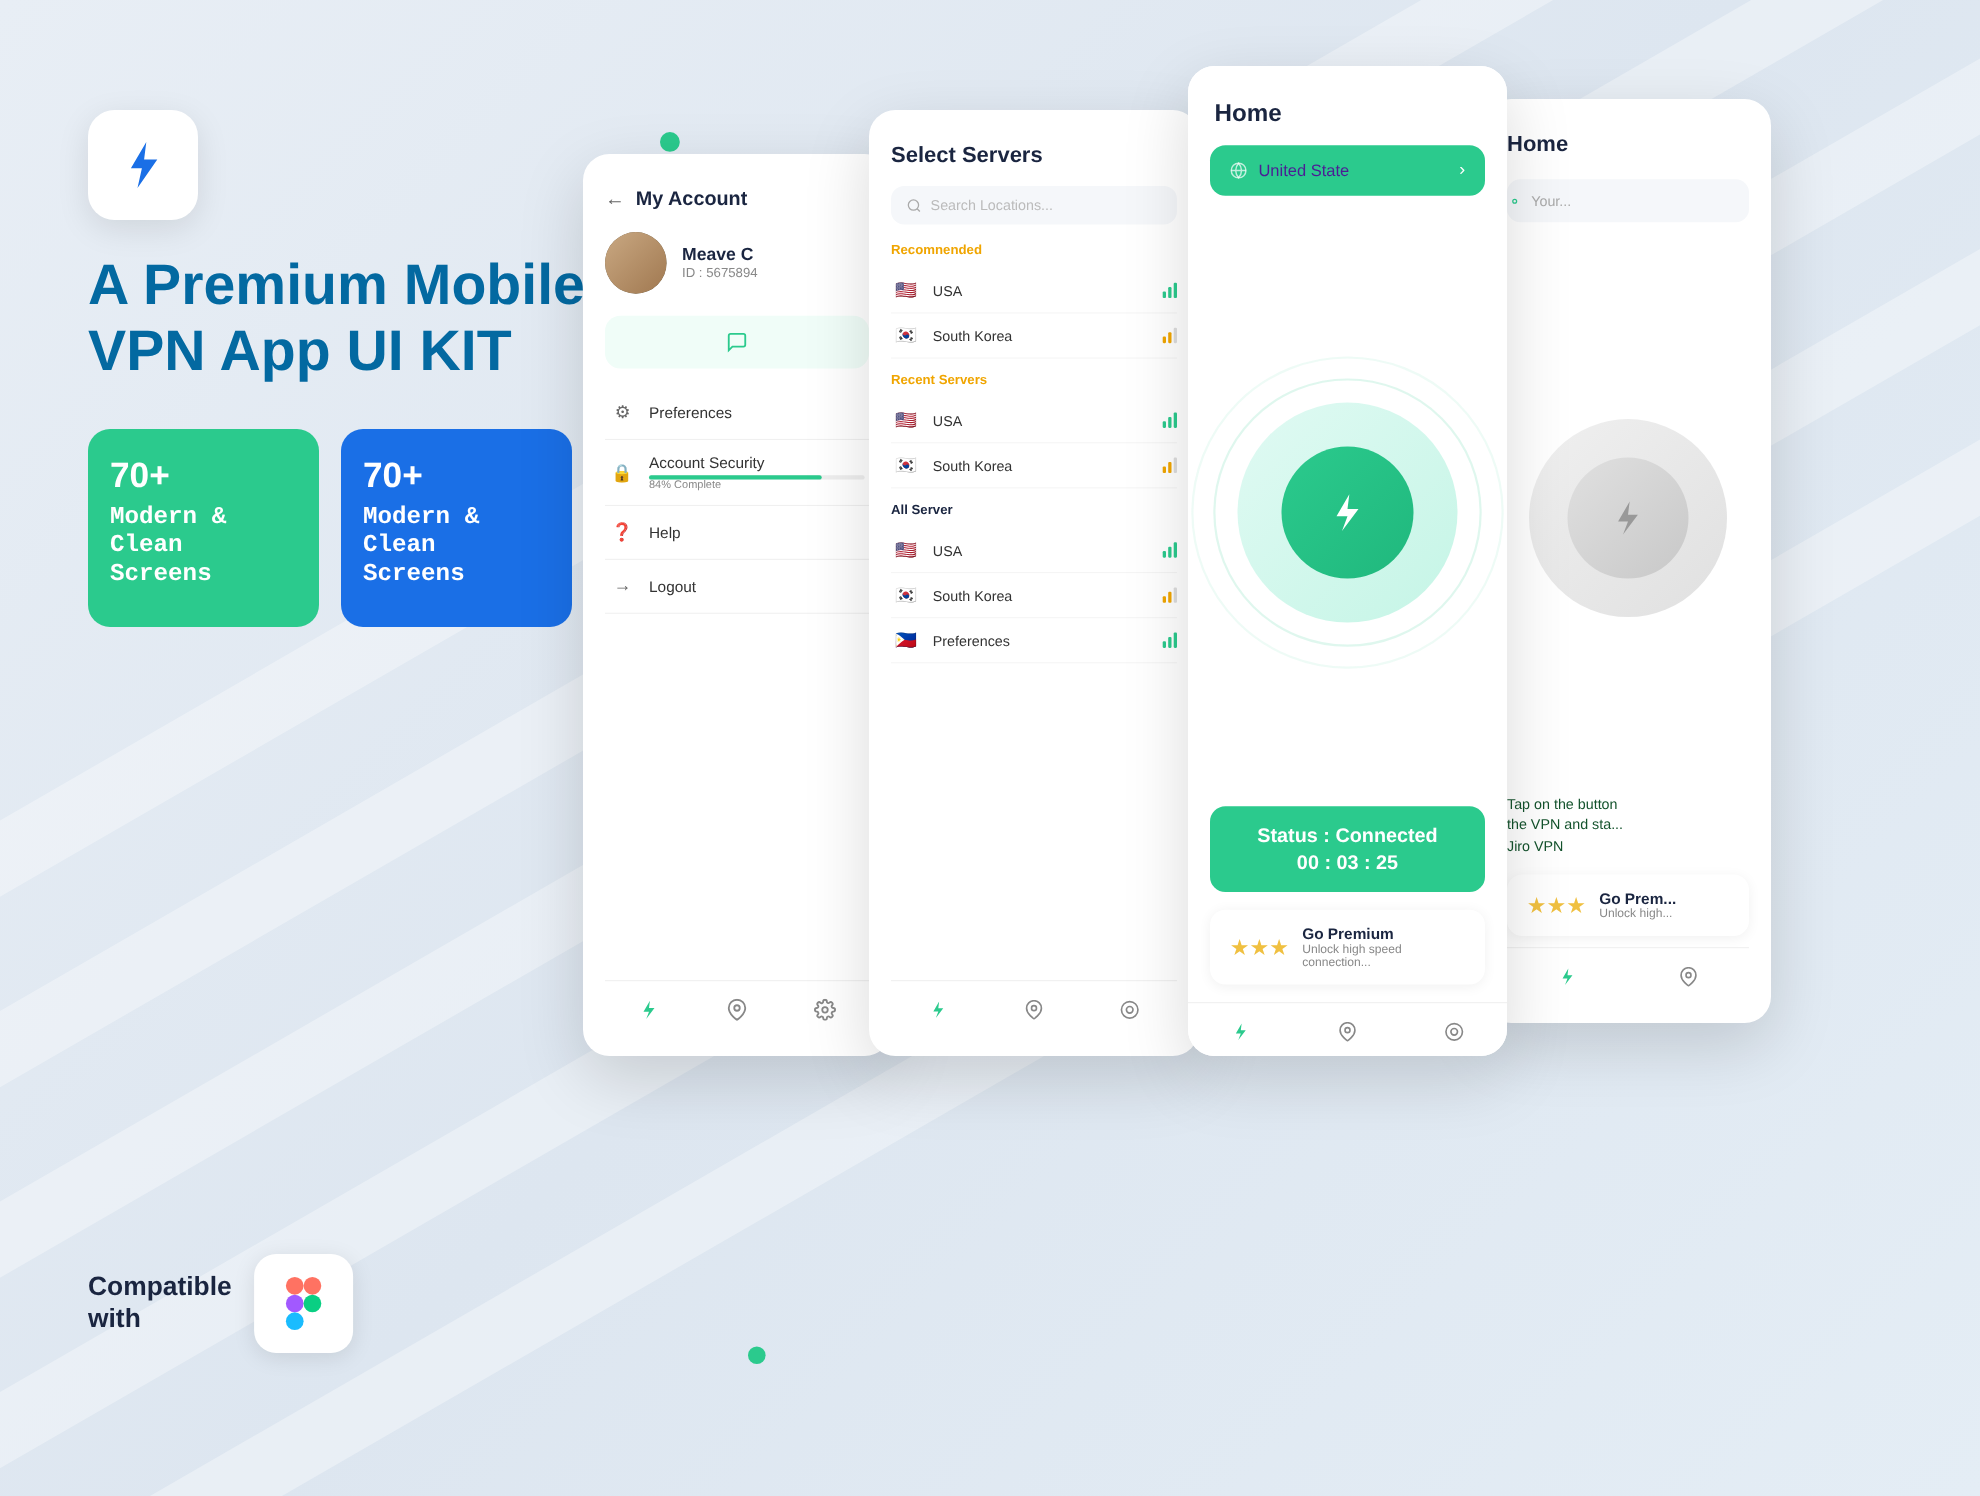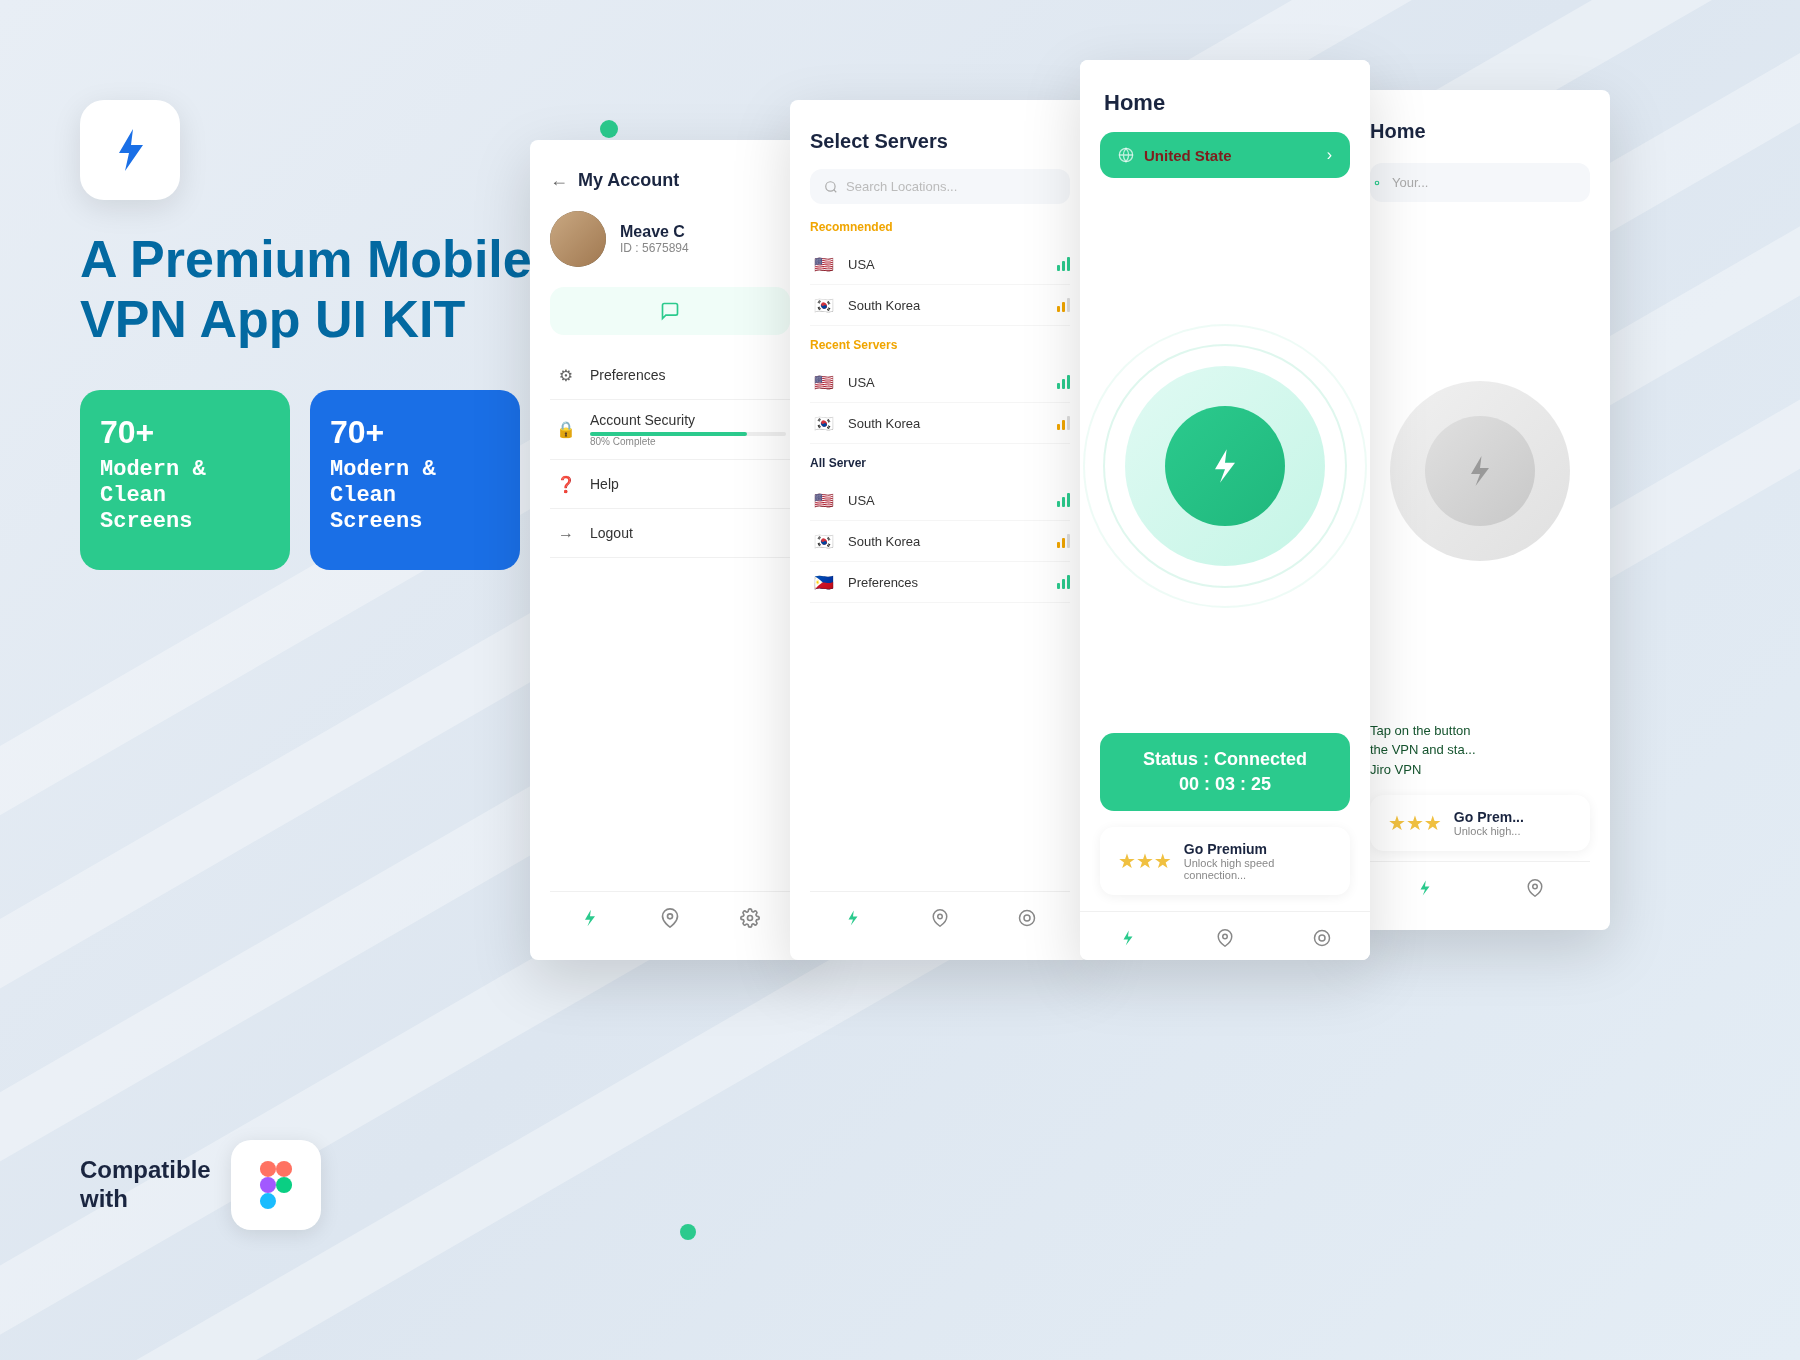--- a/index.html
+++ b/index.html
@@ -156,21 +156,21 @@
       right: 0;
       top: 80px;
       display: flex;
       align-items: flex-start;
       gap: 0;
     }
 
     
     .phone-mockup {
       background: white;
-      border-radius: 8px;
+      border-radius: 24px;
       box-shadow: 0 20px 60px rgba(0,0,0,0.15);
       overflow: hidden;
       position: relative;
     }
 
     .phone1 {
       width: 280px;
       height: 820px;
       margin-top: 80px;
       margin-right: -20px;
@@ -422,22 +422,22 @@
       background: #2bca8d;
       border-radius: 14px;
       padding: 14px 18px;
       display: flex;
       align-items: center;
       gap: 10px;
     }
 
     .location-bar .loc-text {
       font-size: 15px;
-      font-weight: 700;
-      color: #7f1d1d;
+      font-weight: 400;
+      color: #4c1d95;
       flex: 1;
     }
 
     .vpn-visual {
       flex: 1;
       display: flex;
       align-items: center;
       justify-content: center;
       position: relative;
     }
@@ -699,21 +699,21 @@
           <div class="menu-label">Preferences</div>
         </div>
         <div class="menu-item">
           <div class="menu-icon">🔒</div>
           <div style="flex:1">
             <div class="menu-label">Account Security</div>
             <div class="progress-bar-wrapper">
               <div class="progress-bar">
                   <div class="progress-fill"></div>
                 </div>
-              <div class="progress-text">80% Complete</div>
+              <div class="progress-text">84% Complete</div>
             </div>
           </div>
         </div>
         <div class="menu-item">
           <div class="menu-icon">❓</div>
           <div class="menu-label">Help</div>
         </div>
         <div class="menu-item">
           <div class="menu-icon">→</div>
           <div class="menu-label">Logout</div>

